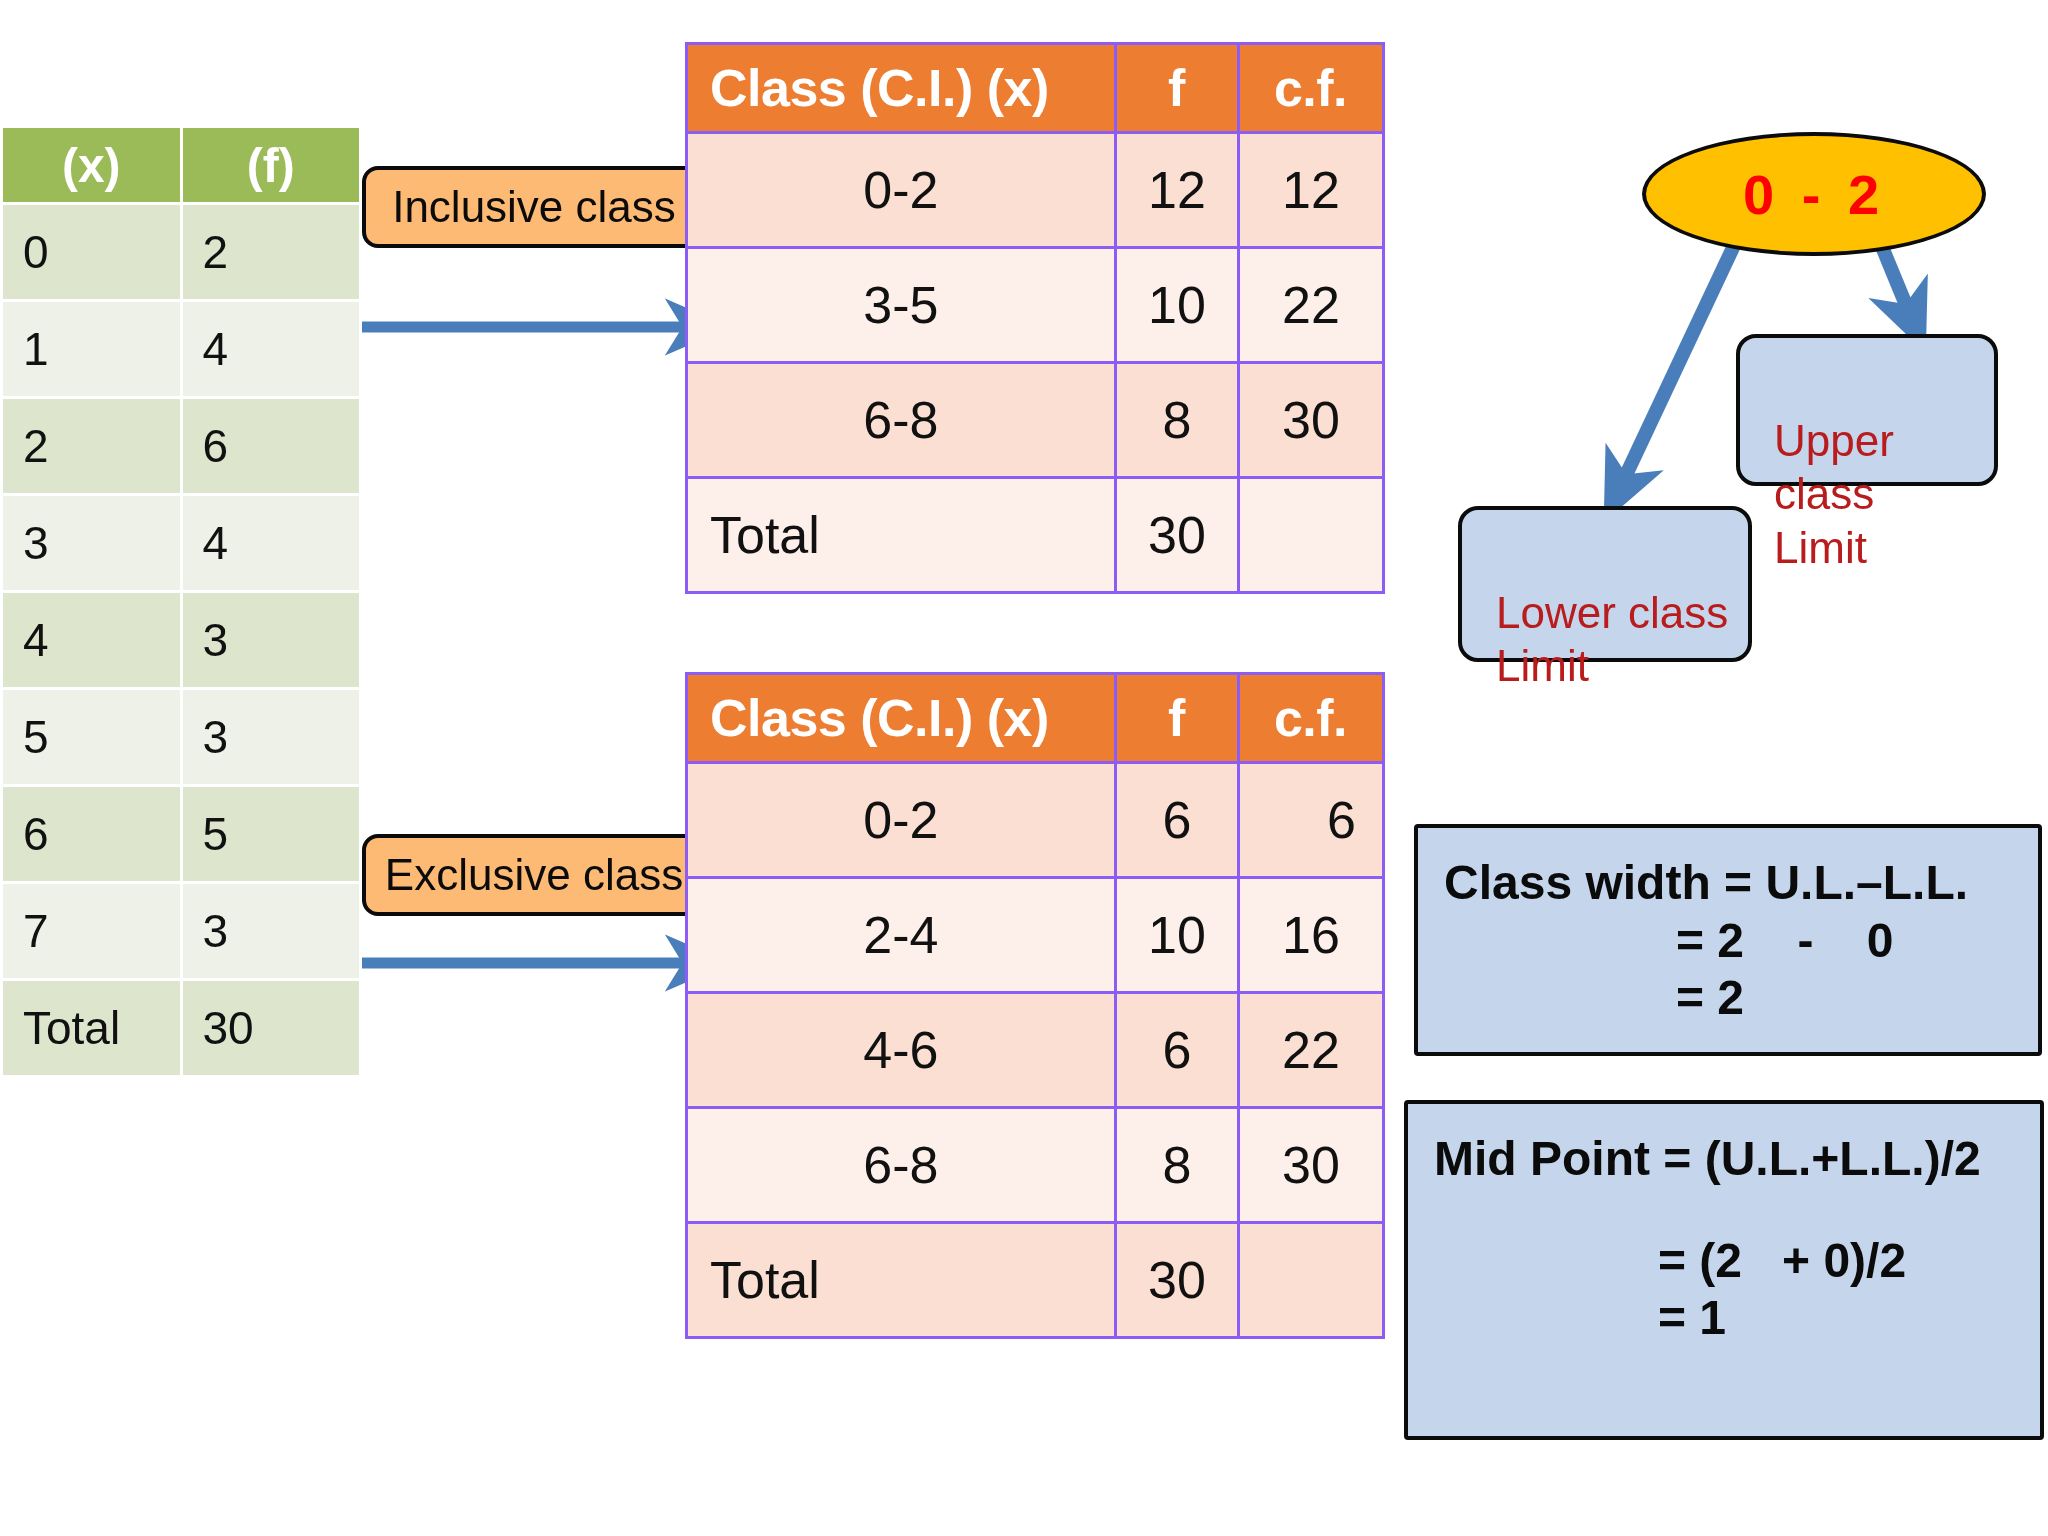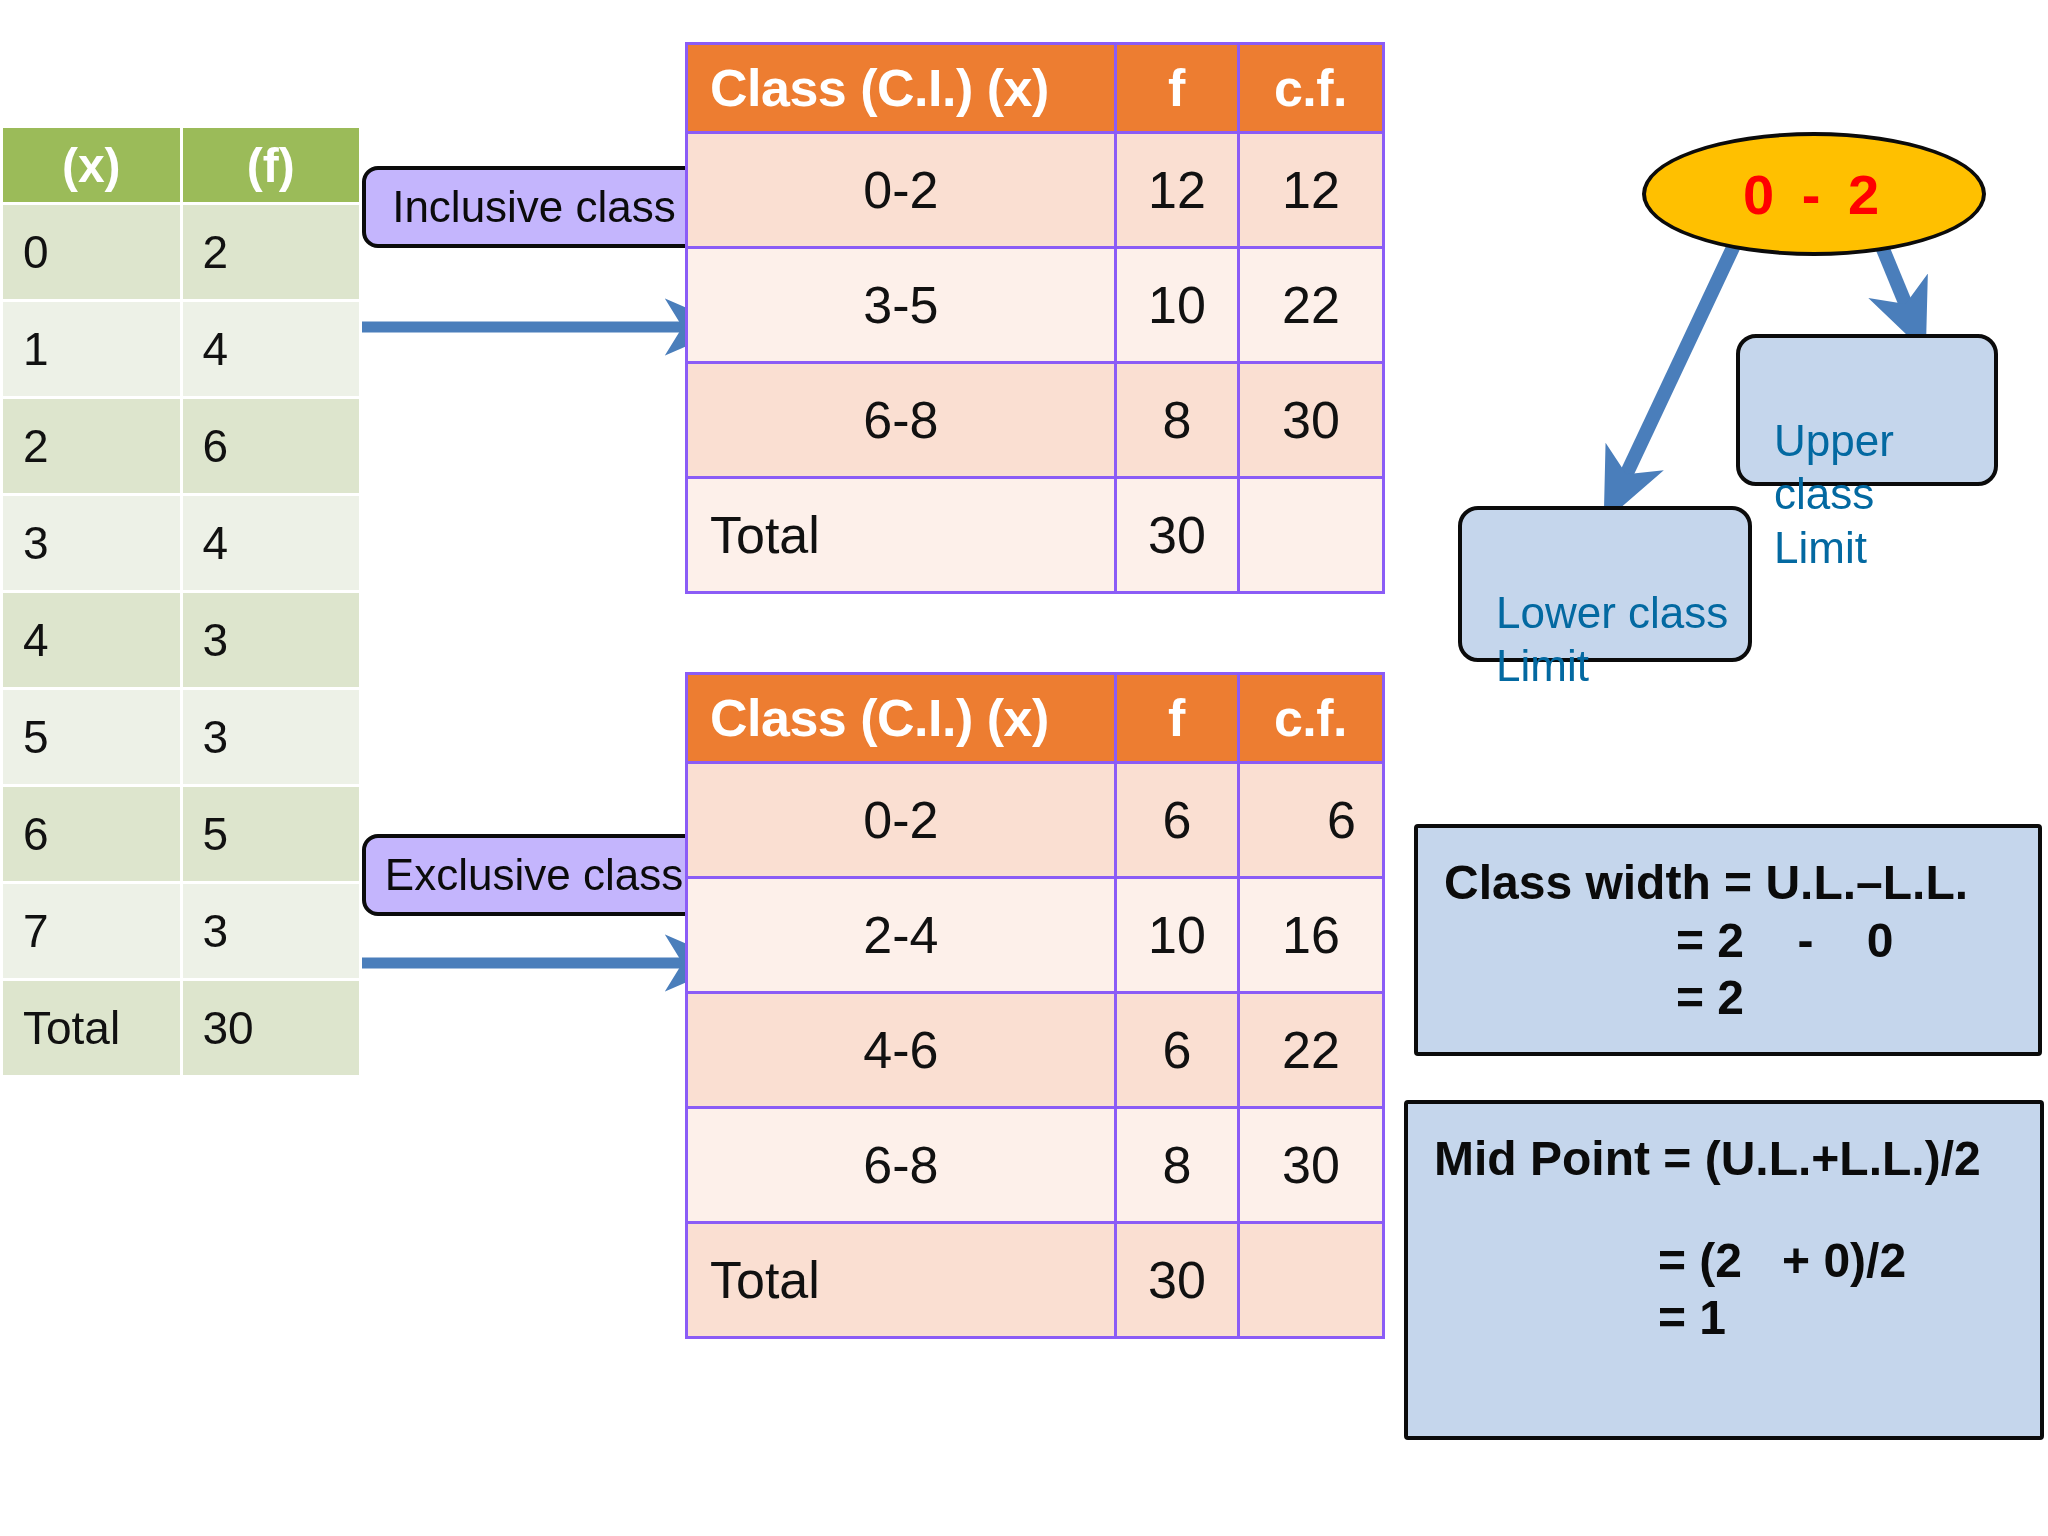--- a/index.html
+++ b/index.html
@@ -77,21 +77,21 @@
   .otable tr.band-b td{background:#FDF0EA;}
   .otable td.total-label{text-align:left;padding-left:22px;}
   .otable td.blank{}
   .otable td.ralign{text-align:right;padding-right:26px;}
   #otable-inclusive{left:685px;top:42px;}
   #otable-exclusive{left:685px;top:672px;}
 
   
   .callout{
     position:absolute;
-    background:#c4b5fd;
+    background:#fdba74;
     border:4px solid #0b0b0b;
     border-radius:16px;
     display:flex;
     align-items:center;
     justify-content:center;
     color:#0b0b0b;
     box-sizing:border-box;
   }
   #label-inclusive{
     left:362px;top:166px;width:344px;height:82px;
@@ -100,21 +100,21 @@
   #label-exclusive{
     left:362px;top:834px;width:344px;height:82px;
     font-size:44px;
   }
   .limit-box{
     position:absolute;
     background:#C5D6EC;
     border:4px solid #0b0b0b;
     border-radius:20px;
     box-sizing:border-box;
-    color:#0369a1;
+    color:#b91c1c;
     font-size:44px;
     line-height:1.22;
     padding:22px 0 0 34px;
     white-space:pre-line;
   }
   #box-upper-limit{left:1736px;top:334px;width:262px;height:152px;}
   #box-lower-limit{left:1458px;top:506px;width:294px;height:156px;}
 
   .formula-box{
     position:absolute;

